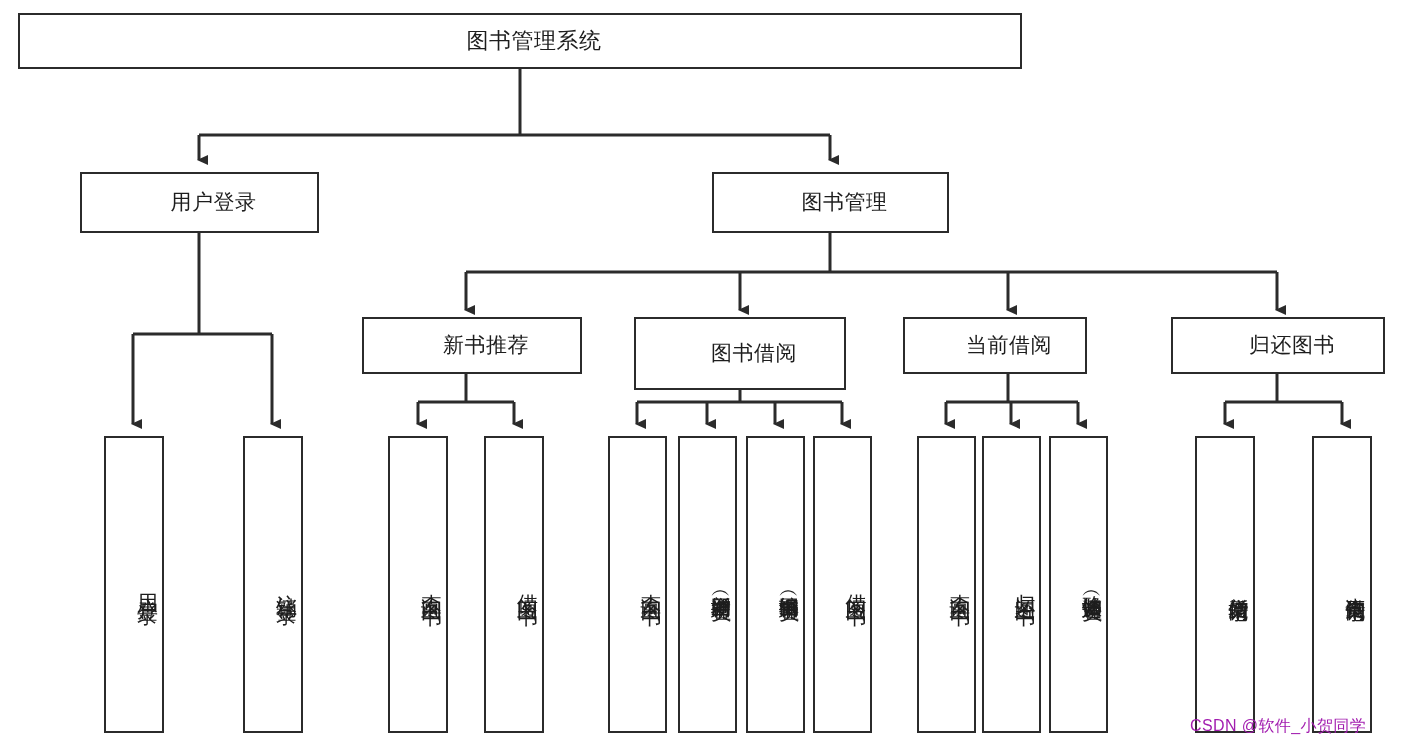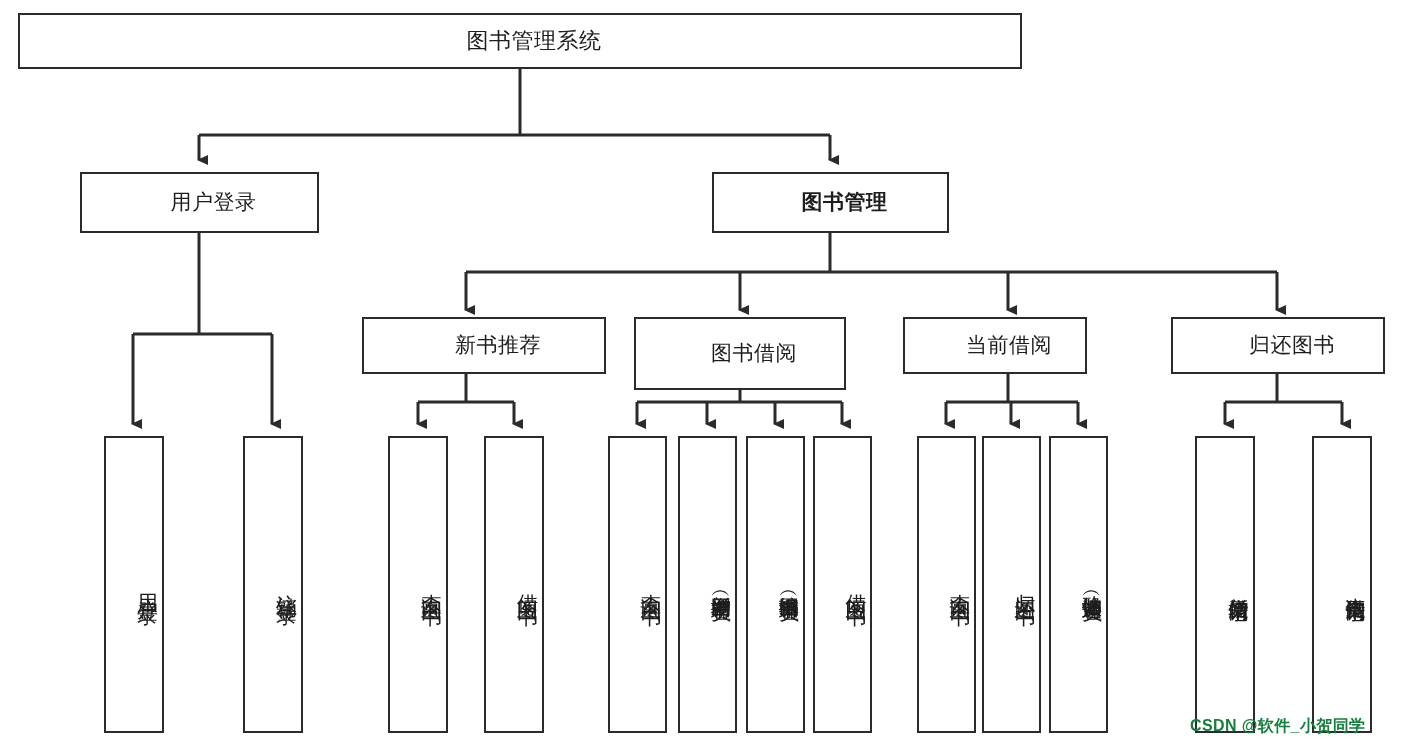--- a/index.html
+++ b/index.html
@@ -56,24 +56,23 @@
   .node.vert.tight .label {
     letter-spacing: 1px;
     font-size: 20px;
   }
   .node.root .label { font-size: 22px; }
   .watermark {
     position: absolute;
     left: 1190px;
     top: 716px;
     font-size: 16px;
-    color: #15803d;
+    color: #a21caf;
     white-space: nowrap;
     letter-spacing: 0.4px;
-    font-weight: bold;
   }
 </style>
 </head>
 <body>
 
 <div id="canvas">
 
   <svg id="wires" viewBox="0 0 1405 747">
     <defs>
       <marker id="arrow" markerWidth="12" markerHeight="12" refX="5" refY="9" orient="auto" markerUnits="userSpaceOnUse">
@@ -128,25 +127,25 @@
   </svg>
 
   <div class="node root" style="left:18px; top:13px; width:1004px; height:56px;">
     <span class="label">图书管理系统</span>
   </div>
 
   <div class="node" style="left:80px; top:172px; width:239px; height:61px;">
     <span class="label">用户登录</span>
   </div>
 
-  <div class="node" style="left:712px; top:172px; width:237px; height:61px;font-weight:bold;">
+  <div class="node" style="left:712px; top:172px; width:237px; height:61px;">
     <span class="label">图书管理</span>
   </div>
 
-  <div class="node" style="left:362px; top:317px; width:244px; height:57px;">
+  <div class="node" style="left:362px; top:317px; width:220px; height:57px;">
     <span class="label">新书推荐</span>
   </div>
 
   <div class="node" style="left:634px; top:317px; width:212px; height:73px;">
     <span class="label">图书借阅</span>
   </div>
 
   <div class="node" style="left:903px; top:317px; width:184px; height:57px;text-align:right;">
     <span class="label">当前借阅</span>
   </div>

